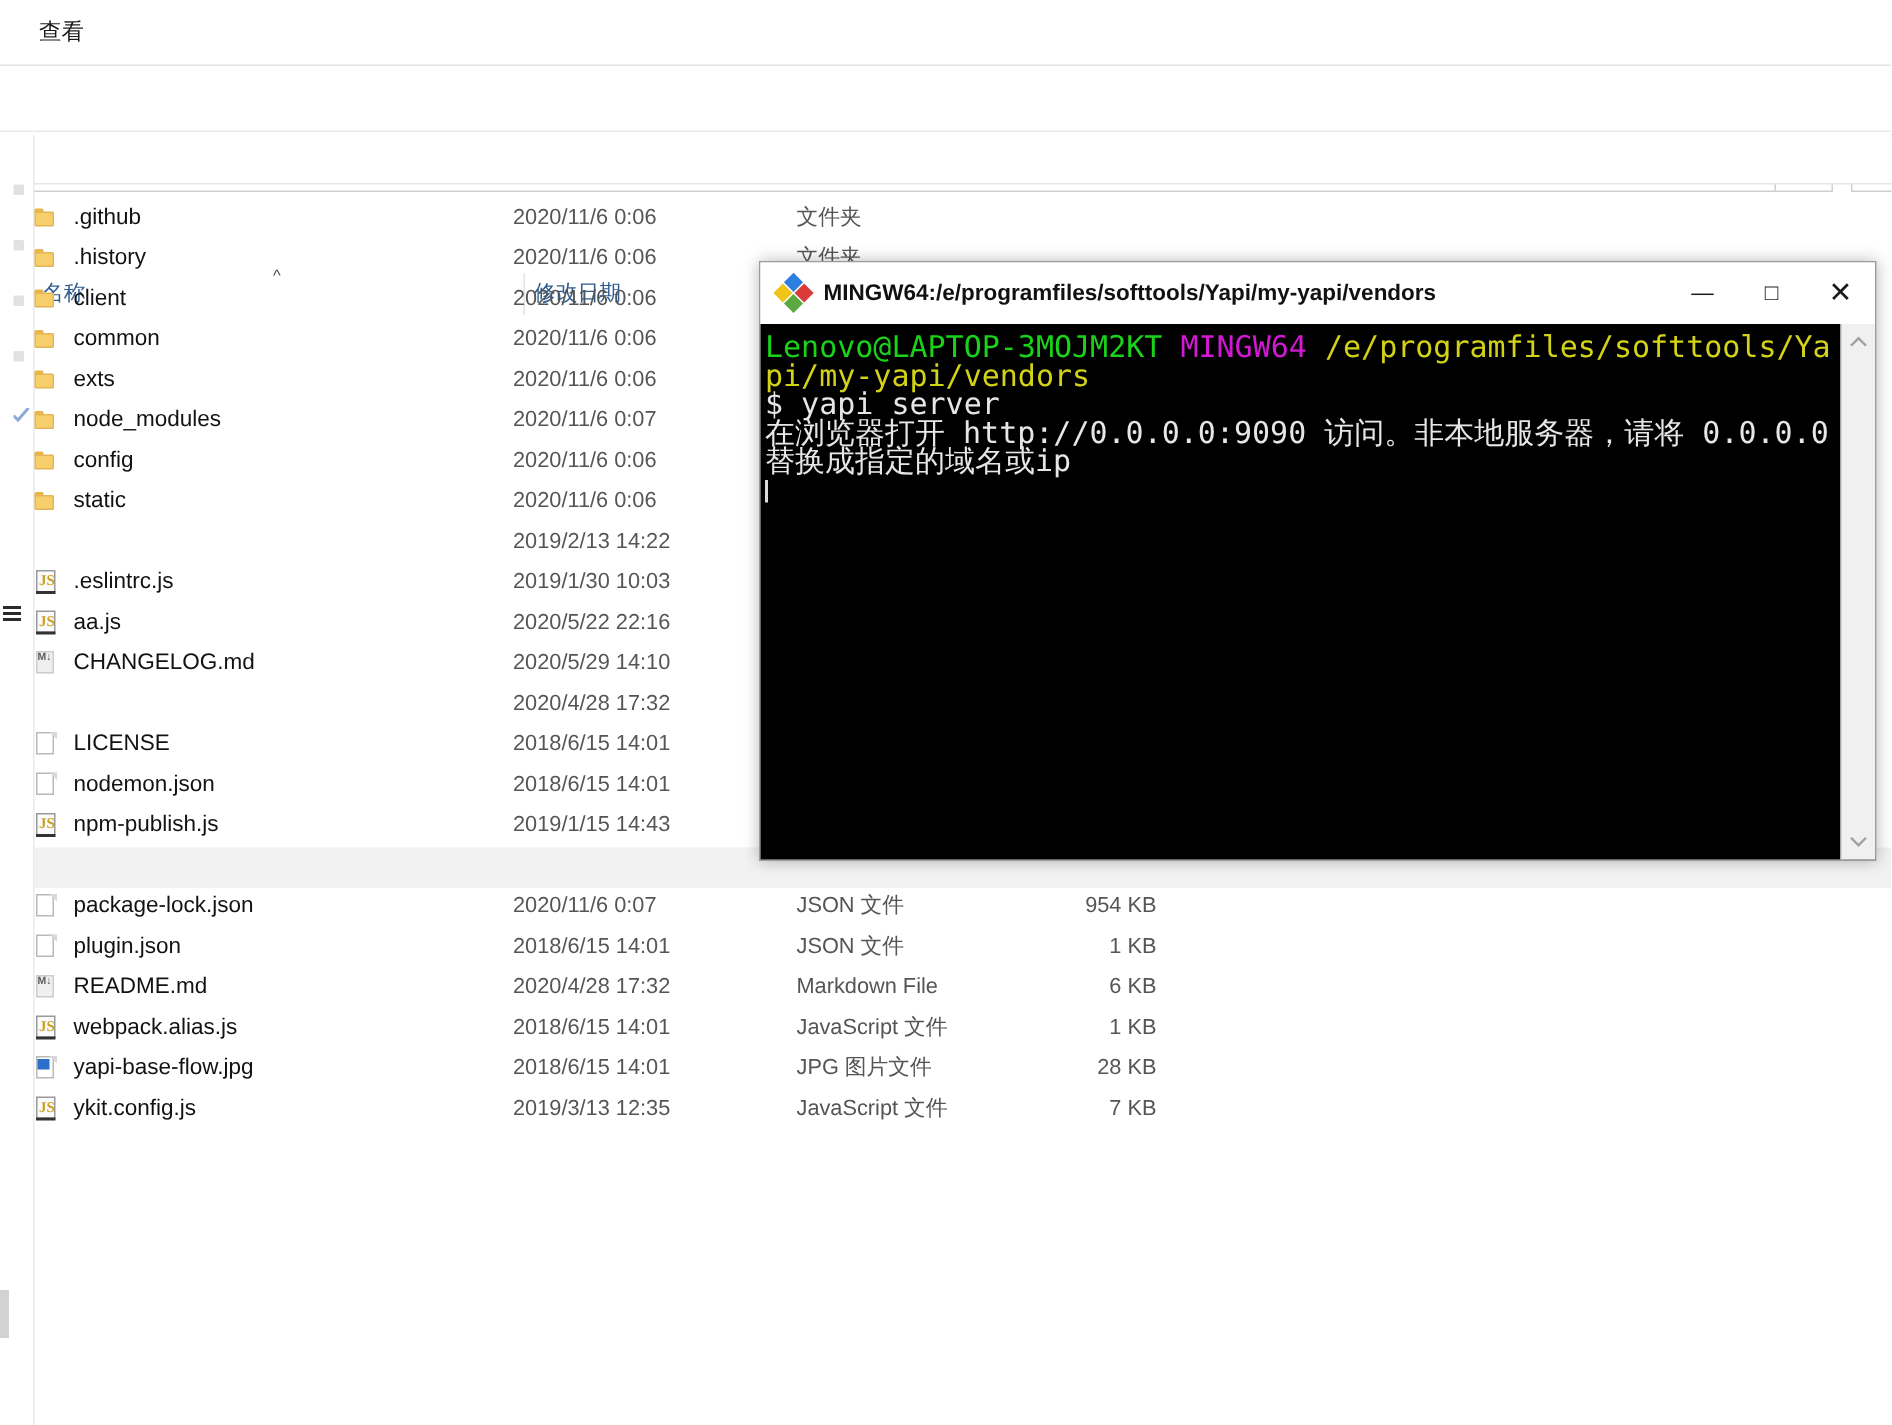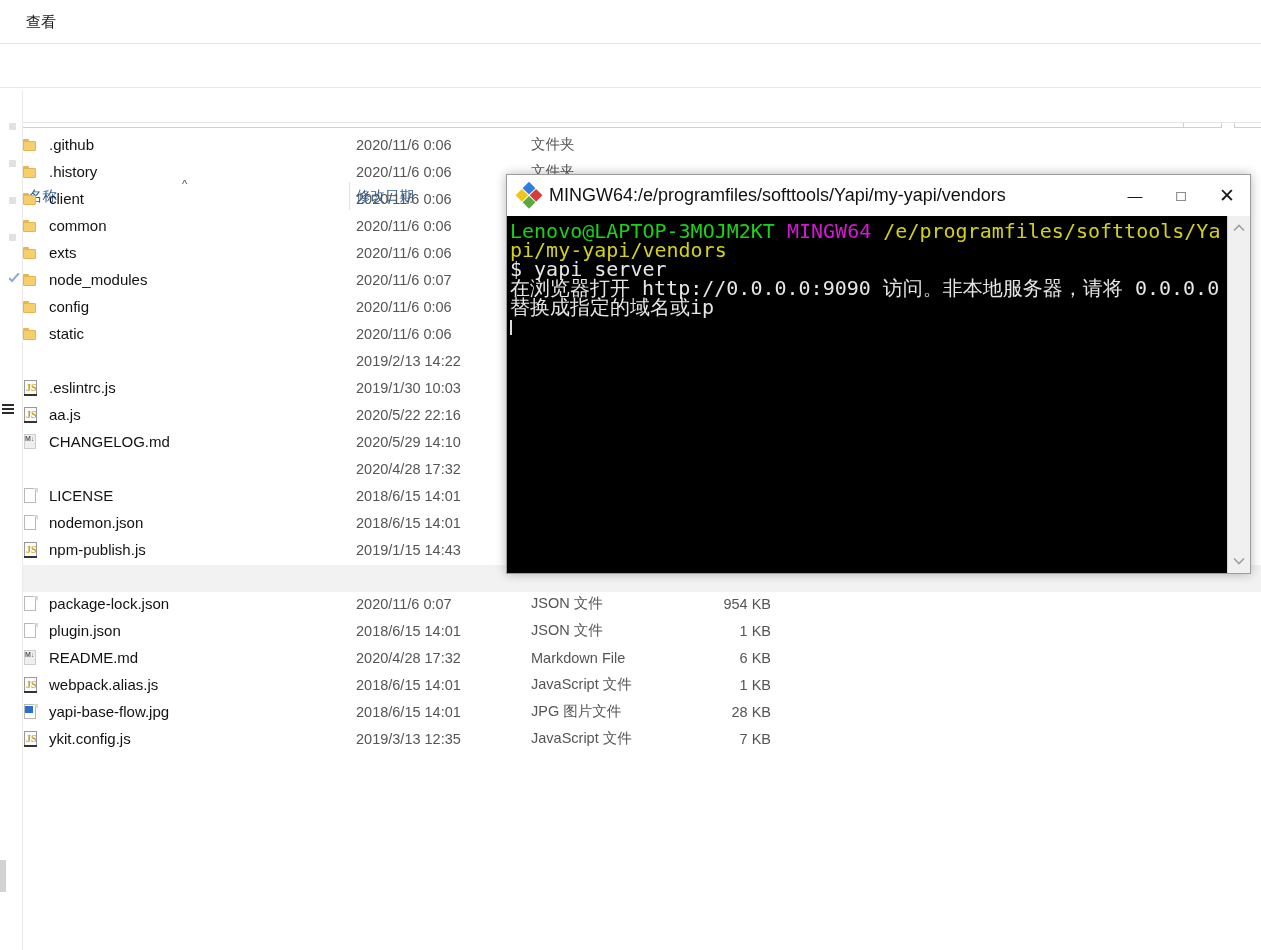--- a/index.html
+++ b/index.html
@@ -102,21 +102,21 @@
   .row {
     position:absolute; left:0; width:1238px; height:27px;
     display:flex; align-items:center;
   }
   .cell-name {
     position:absolute; left:0; width:330px; height:27px;
     display:flex; align-items:center; gap:10px;
     font-size:15px; color:#121212;
   }
   .cell-date {
-    position:absolute; left:333px; width:180px; height:27px;
+    position:absolute; left:319px; width:180px; height:27px;
     display:flex; align-items:center;
     font-size:14.5px; color:#555555;
   }
   .cell-type {
     position:absolute; left:508px; width:150px; height:27px;
     display:flex; align-items:center;
     font-size:14.5px; color:#555555;
   }
   .cell-size {
     position:absolute; left:630px; width:118px; height:27px;
@@ -194,21 +194,21 @@
   .term-icon {
     position:relative; width:20px; height:20px; margin-left:12px; flex:0 0 20px;
     transform:rotate(45deg);
   }
   .term-icon i { position:absolute; width:9px; height:9px; }
   .term-icon i.a { left:0;  top:0;  background:#2d7ee0; }
   .term-icon i.b { left:10px; top:0;  background:#d93b3b; }
   .term-icon i.c { left:0;  top:10px; background:#f0c419; }
   .term-icon i.d { left:10px; top:10px; background:#5aa840; }
   .term-title-text {
-    margin-left:10px; font-size:18px; color:#111; white-space:nowrap;
+    margin-left:10px; font-size:15px; color:#111; white-space:nowrap;font-weight:bold;
   }
   .term-ctrls { margin-left:auto; display:flex; height:41px; }
   .term-btn {
     width:46px; height:41px; display:flex; align-items:center; justify-content:center;
     color:#1a1a1a; font-size:15px;
   }
   .term-btn.close { font-size:19px; }
   .term-body {
     position:absolute; left:0; top:41px; right:0; bottom:0;
     background:#000000; overflow:hidden;

